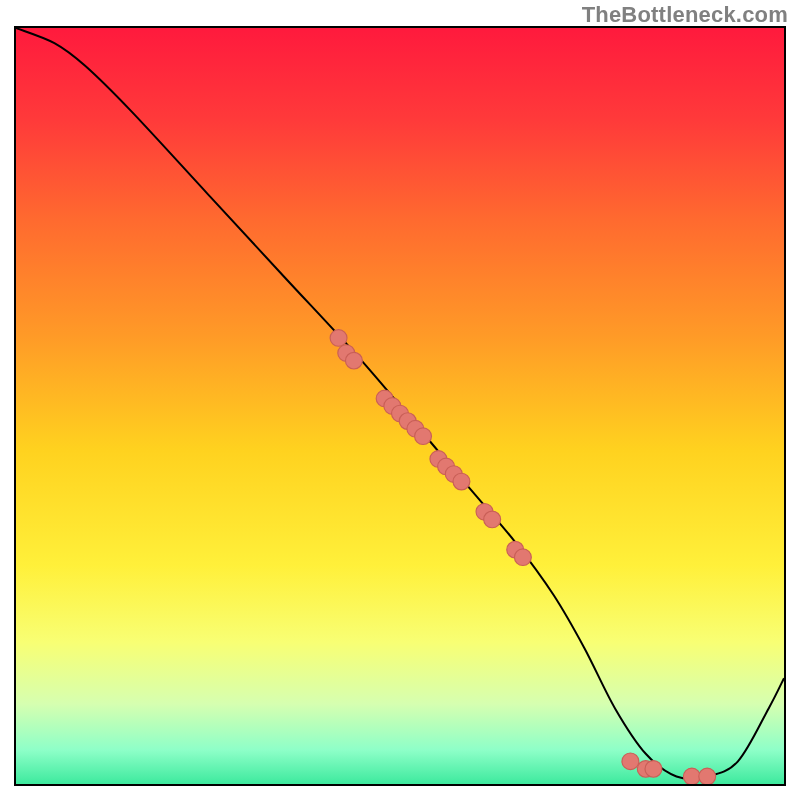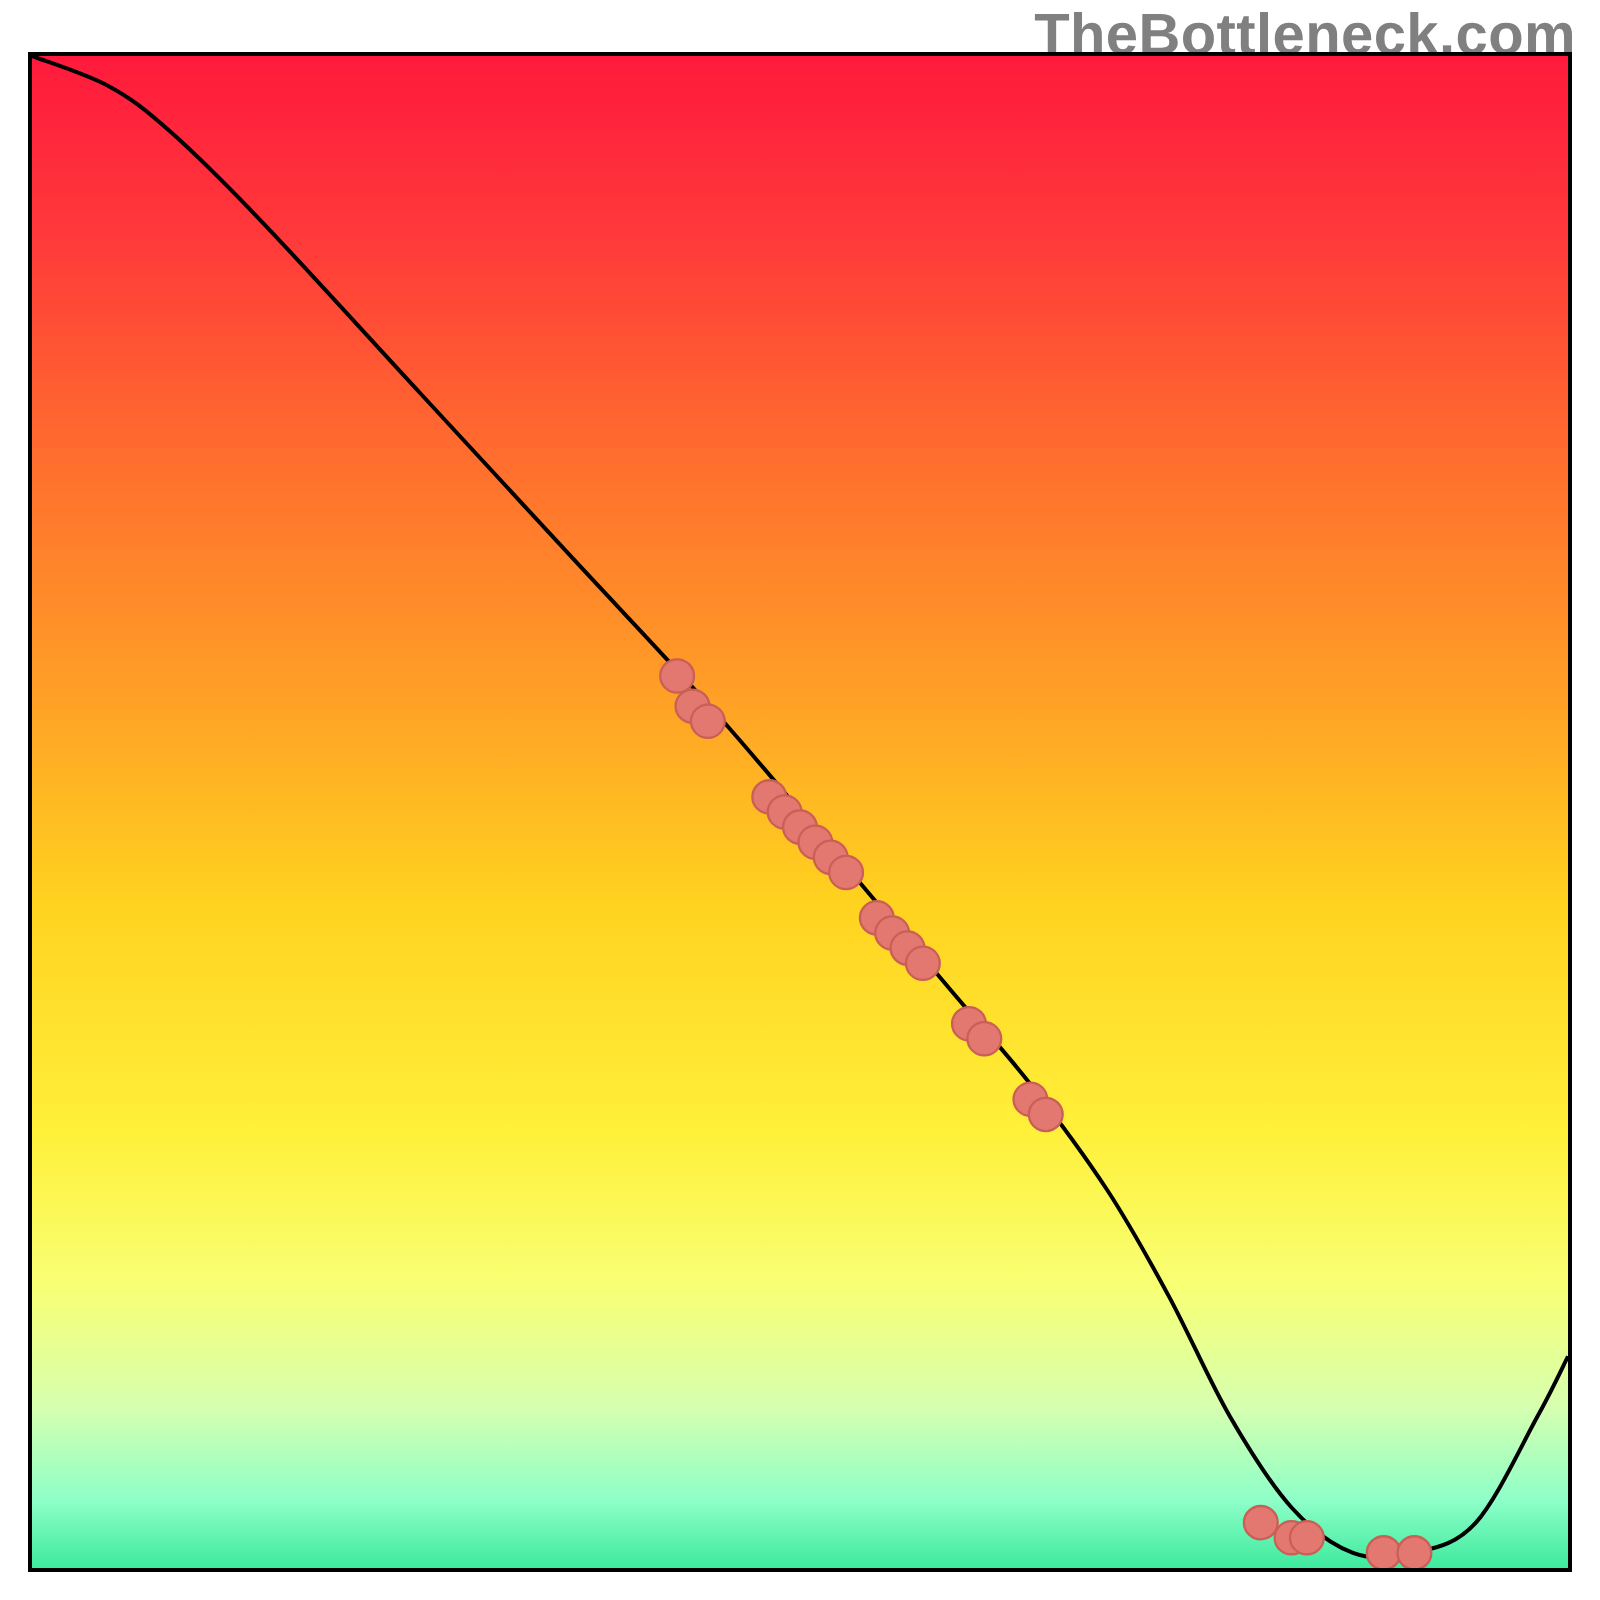--- a/index.html
+++ b/index.html
@@ -7,21 +7,21 @@
   .stage {
     position: relative;
     width: 800px;
     height: 800px;
   }
   .attribution {
     position: absolute;
     top: 2px;
     right: 12px;
     font-family: Arial, Helvetica, sans-serif;
-    font-size: 29px;
+    font-size: 22px;
     font-weight: 700;
     color: #808080;
     letter-spacing: 0.2px;
   }
   .plot-frame {
     position: absolute;
     left: 14px;
     top: 26px;
     width: 772px;
     height: 760px;

